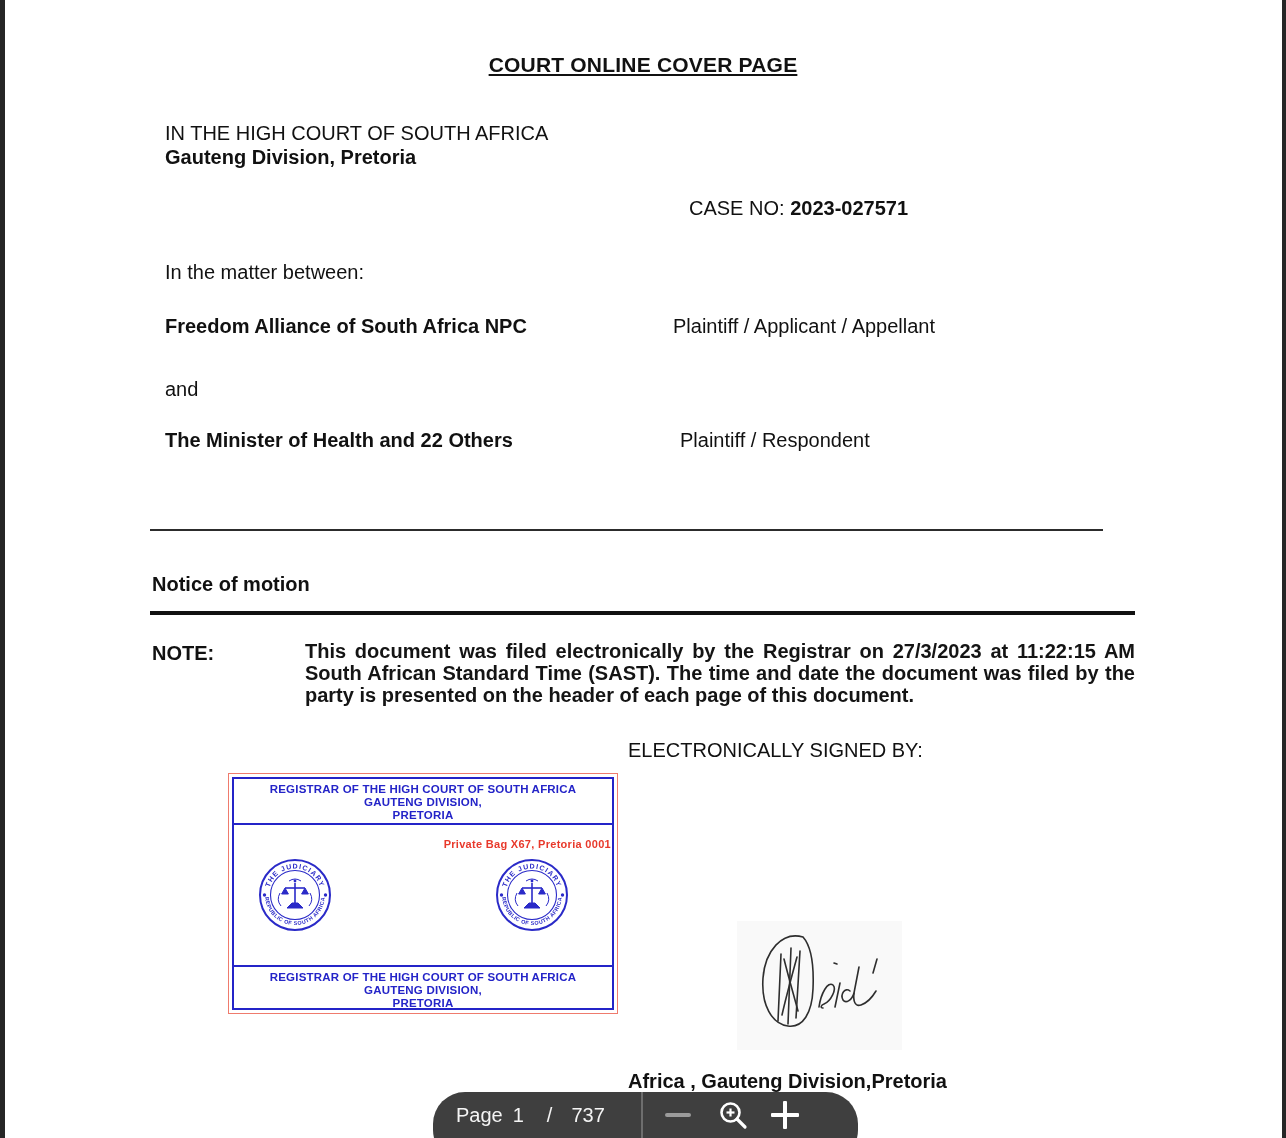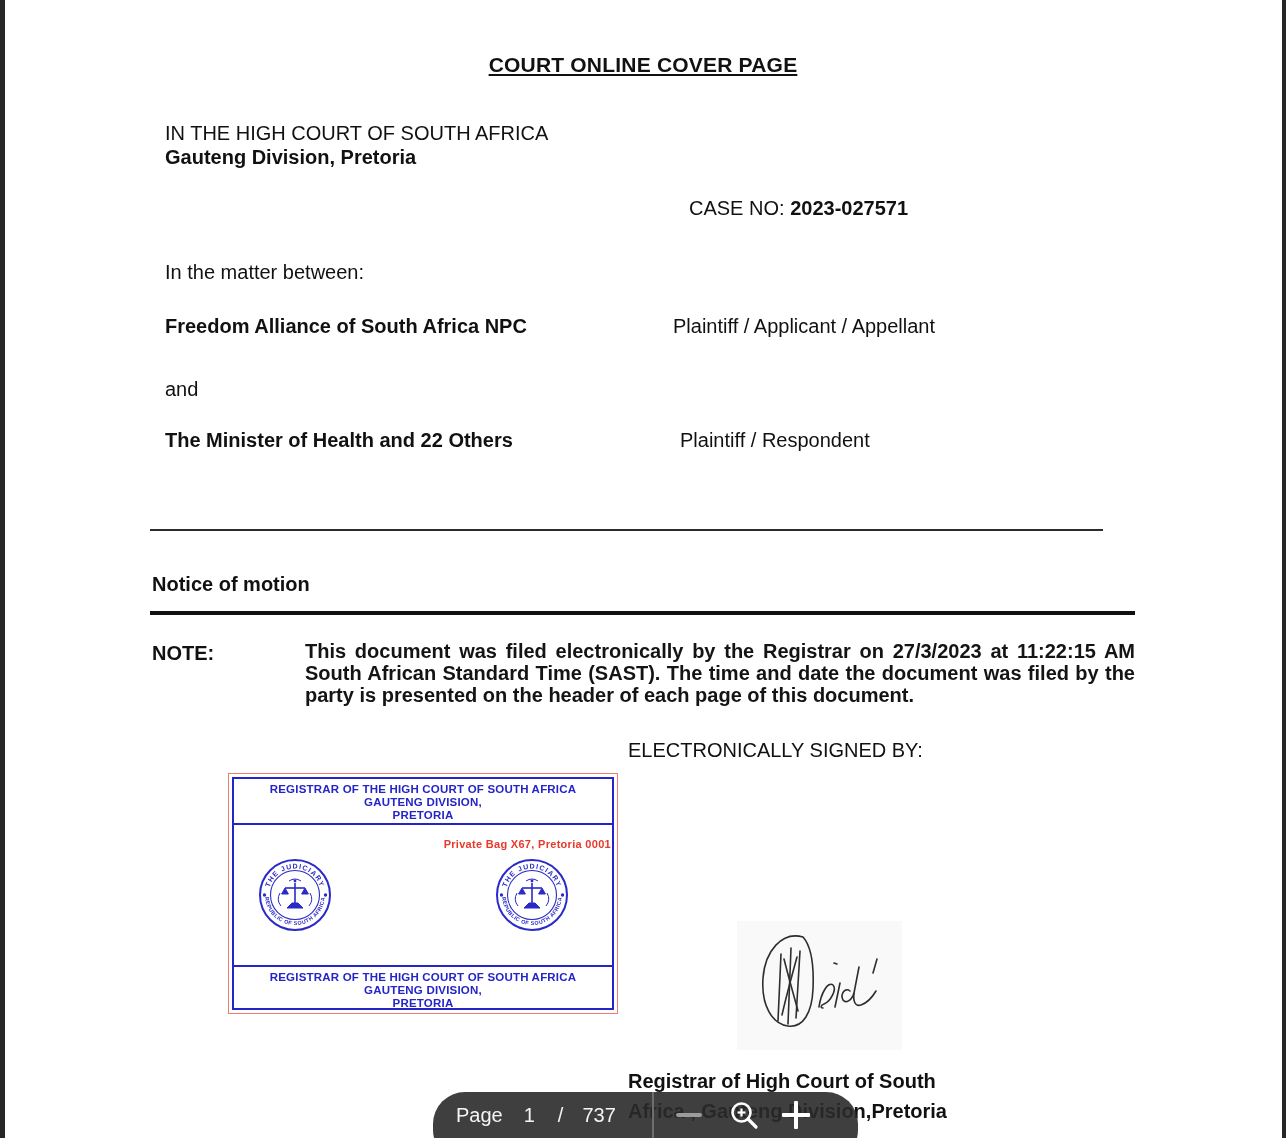--- a/index.html
+++ b/index.html
@@ -58,21 +58,21 @@
   .sig-box { position:absolute; left:737px; top:921px; width:165px; height:129px; background:#f9f9f9; }
   .sig-box svg path { fill:none; stroke:#2e2e2e; stroke-width:1.6; stroke-linecap:round; }
 
   
   .toolbar {
     position:absolute; left:433px; top:1092px; width:425px; height:70px;
     background:rgba(42,42,42,0.9); border-radius:32px;
     display:flex; align-items:center; padding:0 0 24px 23px; z-index:5;
     color:#f4f4f4; font-size:20px;
   }
-  .tb-label { margin-right:21px; }
+  .tb-label { margin-right:10px; }
   .tb-cur   { margin-right:23px; }
   .tb-sep   { margin-right:19px; }
   .tb-total { margin-right:36px; }
   .tb-div { width:2px; height:70px; background:#6e6e6e; margin:0 0 -24px 0; align-self:flex-start; }
   .tb-btn { display:flex; align-items:center; justify-content:center; background:none; border:none; cursor:pointer; padding:0; }
   .tb-minus { width:26px; height:4px; background:#9b9b9b; border-radius:2px; margin-left:22px; }
   .tb-zoom { margin-left:26px; }
   .tb-plus { margin-left:22px; position:relative; width:28px; height:28px; }
   .tb-plus::before, .tb-plus::after { content:""; position:absolute; background:#ffffff; border-radius:1px; }
   .tb-plus::before { left:0; top:12px; width:28px; height:4px; }
@@ -191,21 +191,20 @@
         <path d="M82 86 C 84 72, 91 60, 96 64 C 100 68, 94 80, 87 83 C 84 84, 83 87, 86 87"></path>
         <path d="M103 62 L 98 86"></path>
         <path d="M97 42 l 3 1"></path>
         <path d="M113 70 C 108 66, 103 73, 106 79 C 109 83, 115 79, 117 72 L 122 46"></path>
         <path d="M117 72 C 116 80, 118 86, 124 84 C 130 82, 136 75, 139 70"></path>
         <path d="M140 38 L 136 52"></path>
       </svg>
     </div>
 
     <div class="abs t20 bold" style="left:628px; top:1066px; line-height:30px;">
-      <div>Registrar of High Court of South</div>
       <div>Africa , Gauteng Division,Pretoria</div>
     </div>
   </div>
 
   <div class="toolbar">
     <span class="tb-label">Page</span>
     <span class="tb-cur">1</span>
     <span class="tb-sep">/</span>
     <span class="tb-total">737</span>
     <div class="tb-div"></div>

